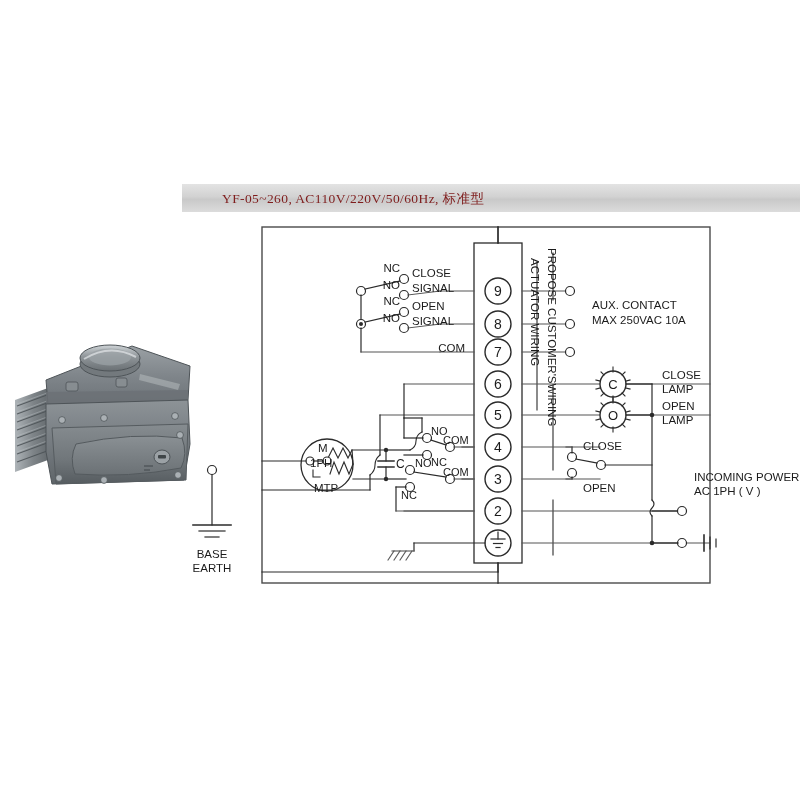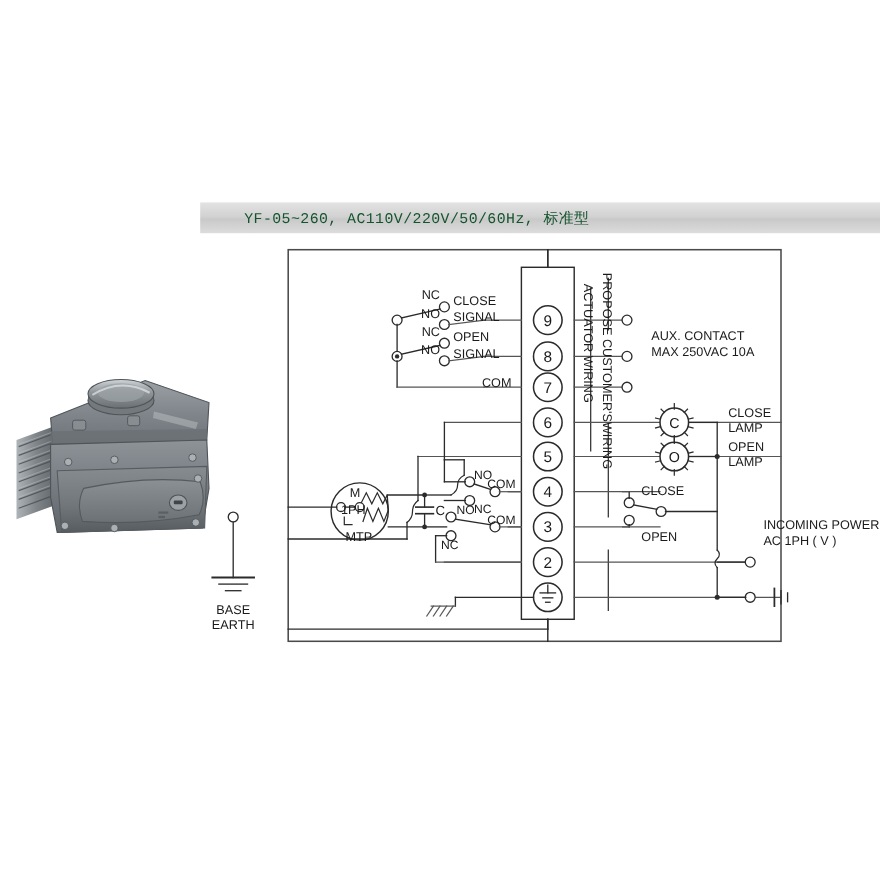--- a/index.html
+++ b/index.html
@@ -25,24 +25,24 @@
     top: 184px;
     width: 618px;
     height: 28px;
     background: linear-gradient(to bottom, #e3e3e3 0%, #d2d2d2 45%, #c9c9c9 55%, #dcdcdc 100%);
   }
   .title-text {
     position: absolute;
     left: 222px;
     top: 190px;
     font-size: 13.5px;
-    color: #14532d;
+    color: #7f1d1d;
     letter-spacing: 0.4px;
     white-space: nowrap;
-    font-family: Liberation Mono, monospace;
+    font-family: Liberation Serif, serif;
   }
   svg { display:block; }
   .diagram-svg {
     position: absolute;
     left: 0; top: 0;
   }
   .photo-wrap {
     position: absolute;
     left: 12px;
     top: 332px;

